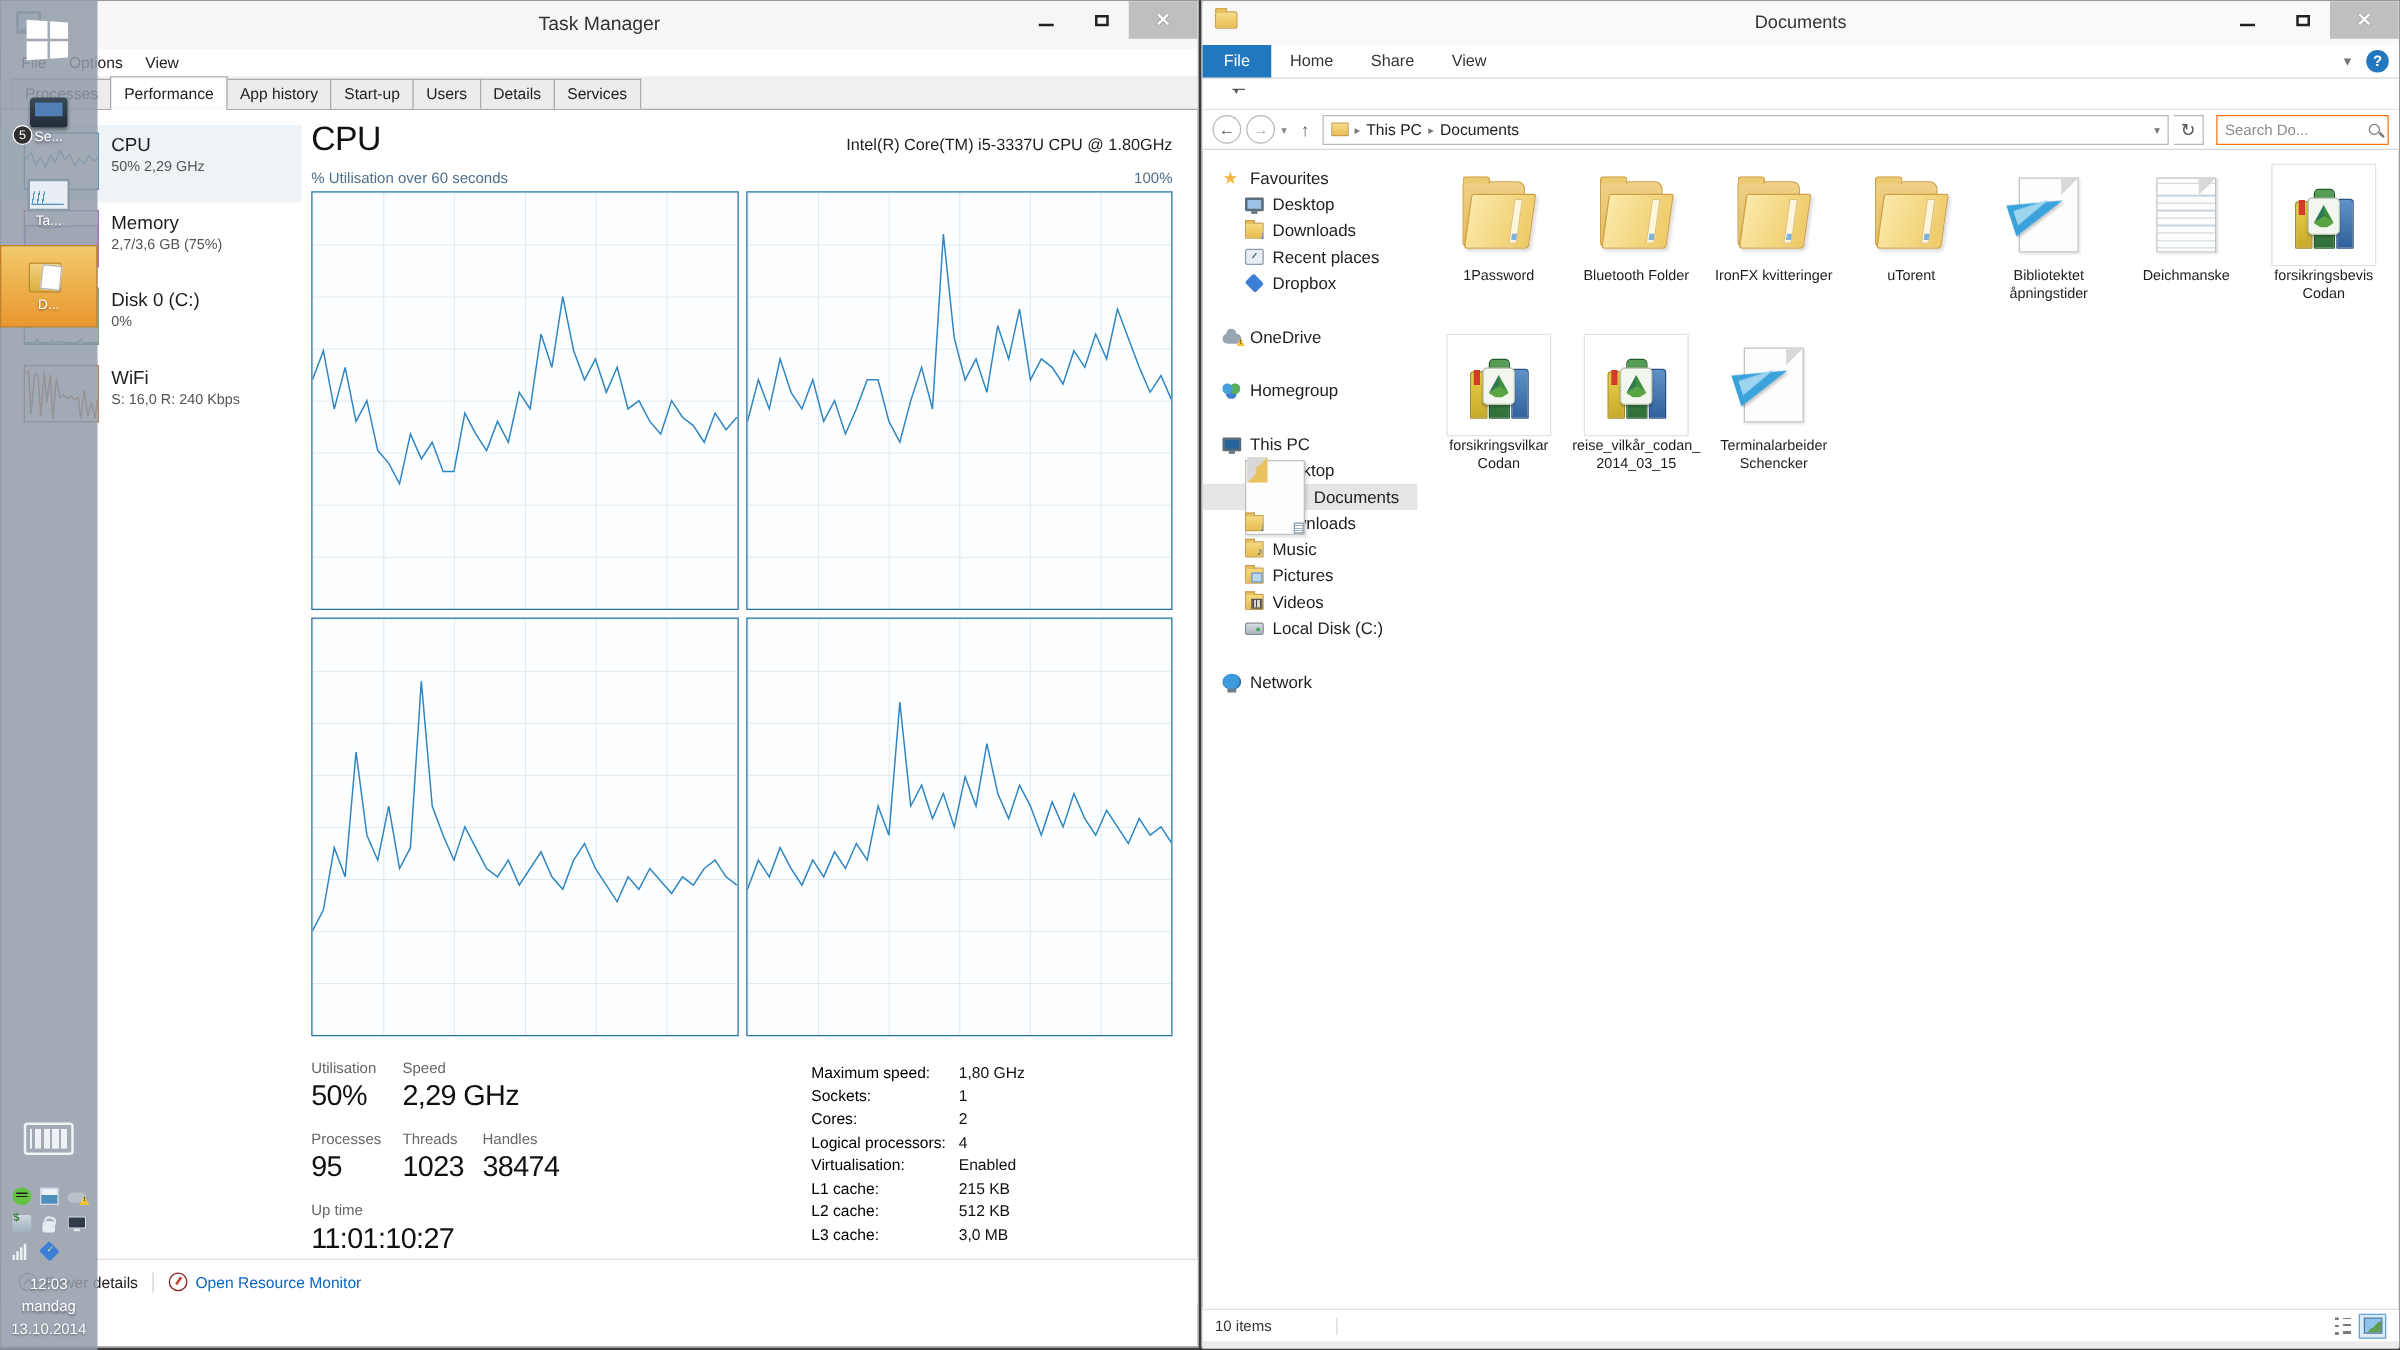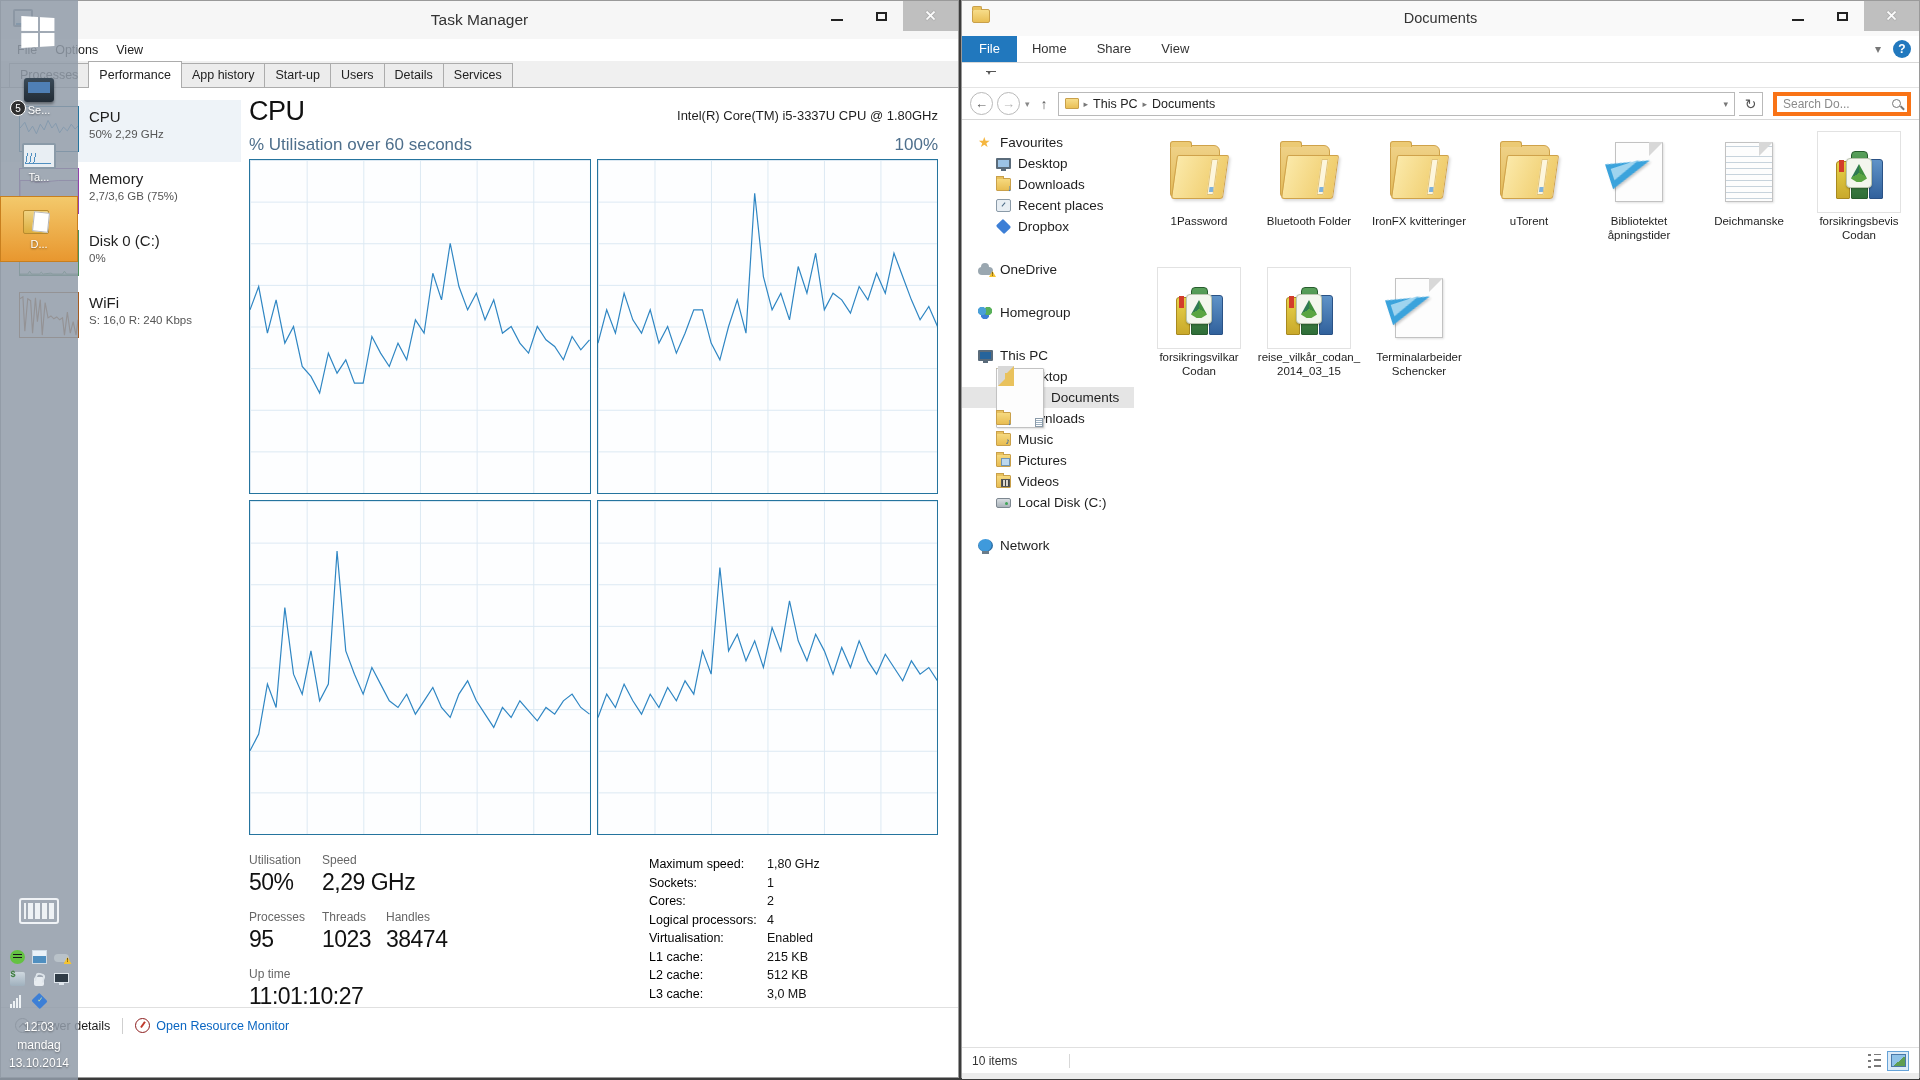--- a/index.html
+++ b/index.html
@@ -31,21 +31,21 @@
   .tm-side-item { display:flex; gap:10px; padding:6px 0 6px 18px; height:62px; }
   .tm-side-item.sel { background:#eef3f8; }
   .mini { width:60px; height:46px; background:#fff; flex:none; }
   .mini svg { width:100%; height:100%; display:block; }
   .tm-side-name { font-size:15px; color:#1e1e1e; padding-top:2px; }
   .tm-side-sub { font-size:11.5px; color:#555; margin-top:3px; white-space:nowrap; }
   .tm-main { position:absolute; left:240px; right:12px; top:0; }
   .tm-main-head { display:flex; justify-content:space-between; align-items:flex-end; padding:8px 8px 0 8px; }
   .tm-h1 { font-size:27px; color:#111; font-weight:400; letter-spacing:-0.5px; }
   .tm-cpuname { font-size:13px; color:#1e1e1e; padding-bottom:4px; }
-  .tm-graphlabel { display:flex; justify-content:space-between; font-size:17px; color:#4e6f8c; padding:8px 8px 2px 8px; }
+  .tm-graphlabel { display:flex; justify-content:space-between; font-size:12px; color:#4e6f8c; padding:8px 8px 2px 8px; }
   .graph-grid { display:grid; grid-template-columns:1fr 1fr; grid-template-rows:1fr 1fr; gap:6px; margin:2px 8px 0 8px; height:676px; }
   .cpu-graph { border:1px solid #25749e; background-color:#fdfeff; position:relative;
      background-image:linear-gradient(to right,#dcE9f3 1px,transparent 1px),linear-gradient(to bottom,#dce9f3 1px,transparent 1px);
      background-size:16.666% 12.5%; }
   .cpu-graph svg { position:absolute; inset:0; width:100%; height:100%; }
   .tm-stats { display:flex; padding:18px 8px 0 8px; gap:0; }
   .stats-left { width:400px; }
   .sl-row { display:flex; margin-bottom:14px; }
   .sl-cell { margin-right:0; }
   .sl-label { font-size:12px; color:#666; }
@@ -82,21 +82,21 @@
   .ex-addressbar { height:32px; display:flex; align-items:center; gap:4px; padding:0 8px 0 8px; background:#fff; border-bottom:1px solid #d8d8d8; }
   .nav-circle { width:23px; height:23px; border:1px solid #b9b9b9; border-radius:50%; display:flex; align-items:center; justify-content:center; font-size:13px; color:#555; flex:none; }
   .nav-circle.dis { color:#b5b5b5; }
   .tiny-chev { font-size:9px; color:#888; padding:0 1px; }
   .up-arrow { font-size:14px; color:#555; padding:0 6px; }
   .addr-box { flex:1; height:24px; border:1px solid #b9b9b9; display:flex; align-items:center; padding:0 4px; gap:5px; font-size:12.5px; color:#222; background:#fff; }
   .addr-fold { width:14px; height:11px; background:linear-gradient(#f7dd8a,#e9bf55); border:1px solid #c9a04a; border-radius:1px; flex:none; margin-left:2px; }
   .addr-sep { font-size:9px; color:#777; }
   .addr-chev { margin-left:auto; font-size:9px; color:#777; padding-right:2px; }
   .refresh-btn { width:24px; height:24px; display:flex; align-items:center; justify-content:center; font-size:14px; color:#555; border:1px solid #b9b9b9; border-left:none; background:#fff; flex:none; }
-  .search-box { width:138px; height:24px; border:4px solid #f97316; display:flex; align-items:center; padding:0 6px; margin-left:6px; background:#fff; flex:none; }
+  .search-box { width:138px; height:24px; border:1px solid #f97316; display:flex; align-items:center; padding:0 6px; margin-left:6px; background:#fff; flex:none; }
   .search-box input { border:none; outline:none; width:100%; font-size:12px; color:#333; font-family:"Liberation Sans",sans-serif; }
   .search-box input::placeholder { color:#8a8a8a; }
   .mag { width:9px; height:9px; border:1.5px solid #777; border-radius:50%; position:relative; flex:none; }
   .mag:after { content:""; position:absolute; left:7px; top:7px; width:5px; height:1.5px; background:#777; transform:rotate(45deg); }
   .ex-body { position:relative; height:calc(1078px - 35px - 27px - 25px - 32px - 32px); display:flex; }
   .ex-nav { width:172px; padding-top:12px; font-size:13.5px; color:#1e1e1e; overflow:hidden; flex:none; }
   .nav-row { display:flex; align-items:center; height:21px; gap:7px; padding-left:16px; }
   .nav-row.child { padding-left:34px; }
   .nav-row.sel { background:#e5e5e5; }
   .nav-row.gap-before { margin-top:22px; }

